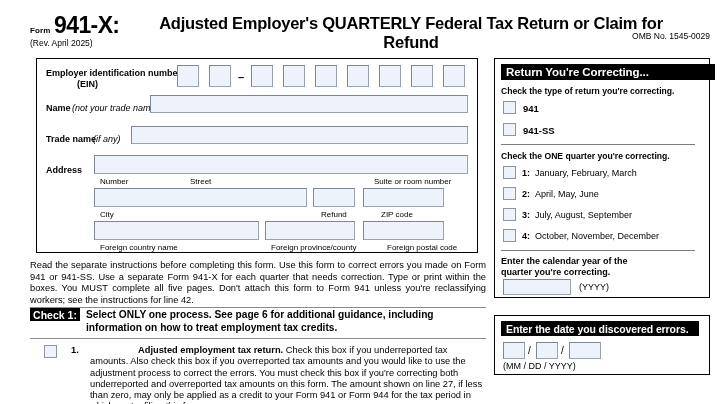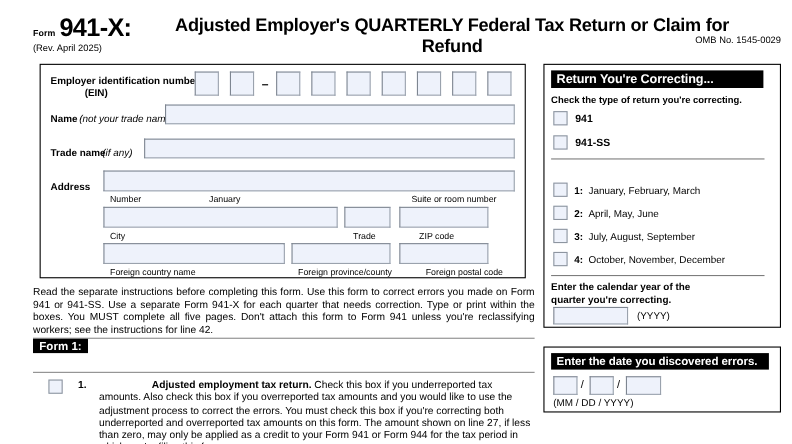--- a/index.html
+++ b/index.html
@@ -141,51 +141,52 @@
     <div class="lbl lbl-i" style="left:35px; top:44px;">(not your trade name)</div>
     <div class="fld" style="left:113px; top:36px; width:318px; height:18px;"></div>
 
     <div class="lbl lbl-b" style="left:9px; top:75px;">Trade name</div>
     <div class="lbl lbl-i" style="left:56px; top:75px;font-style:italic;">(if any)</div>
     <div class="fld" style="left:94px; top:67px; width:337px; height:18px;"></div>
 
     <div class="lbl lbl-b" style="left:9px; top:106px;">Address</div>
     <div class="fld" style="left:57px; top:96px; width:374px; height:19px;"></div>
     <div class="tiny" style="left:63px; top:118px;">Number</div>
-    <div class="tiny" style="left:153px; top:118px;">January</div>
+    <div class="tiny" style="left:153px; top:118px;">Street</div>
     <div class="tiny" style="left:337px; top:118px;">Suite or room number</div>
 
     <div class="fld" style="left:57px; top:129px; width:213px; height:19px;"></div>
     <div class="fld" style="left:276px; top:129px; width:42px; height:19px;"></div>
     <div class="fld" style="left:326px; top:129px; width:81px; height:19px;"></div>
     <div class="tiny" style="left:63px; top:151px;">City</div>
-    <div class="tiny" style="left:284px; top:151px;">Trade</div>
+    <div class="tiny" style="left:284px; top:151px;">Refund</div>
     <div class="tiny" style="left:344px; top:151px;">ZIP code</div>
 
     <div class="fld" style="left:57px; top:162px; width:165px; height:19px;"></div>
     <div class="fld" style="left:228px; top:162px; width:90px; height:19px;"></div>
     <div class="fld" style="left:326px; top:162px; width:81px; height:19px;"></div>
     <div class="tiny" style="left:63px; top:184px;">Foreign country name</div>
     <div class="tiny" style="left:234px; top:184px;">Foreign province/county</div>
     <div class="tiny" style="left:329px; top:184px;margin-left:21px;">Foreign postal code</div>
   </div>
 
   <div class="box" id="correcting-box">
-    <div class="blackbar" style="left:6px; top:5px; width:193px; height:16px;">Return You're Correcting...</div>
+    <div class="blackbar" style="left:6px; top:5px; width:214px; height:16px;">Return You're Correcting...</div>
 
     <div class="lbl lbl-b" style="left:6px; top:27px; font-size:8.6px;">Check the type of return you're correcting.</div>
 
     <div class="cbx" style="left:8px; top:42px;"></div>
     <div class="lbl lbl-b" style="left:28px; top:44px; font-size:9.5px;">941</div>
 
     <div class="cbx" style="left:8px; top:64px;"></div>
     <div class="lbl lbl-b" style="left:28px; top:66px; font-size:9.5px;">941-SS</div>
 
     <div class="hr" style="left:6px; top:85px; width:194px;"></div>
 
+    <div class="lbl lbl-b" style="left:6px; top:92px; font-size:8.6px;">Check the ONE quarter you're correcting.</div>
 
     <div class="cbx" style="left:8px; top:107px;"></div>
     <div class="lbl lbl-b" style="left:27px; top:109px; font-size:9px;">1:</div>
     <div class="lbl" style="left:40px; top:109px; font-size:9px;">January, February, March</div>
 
     <div class="cbx" style="left:8px; top:128px;"></div>
     <div class="lbl lbl-b" style="left:27px; top:130px; font-size:9px;">2:</div>
     <div class="lbl" style="left:40px; top:130px; font-size:9px;">April, May, June</div>
 
     <div class="cbx" style="left:8px; top:149px;"></div>
@@ -212,21 +213,22 @@
     <div class="lbl" style="left:33px; top:29px; font-size:10px;">/</div>
     <div class="fld" style="left:41px; top:26px; width:22px; height:17px;"></div>
     <div class="lbl" style="left:66px; top:29px; font-size:10px;">/</div>
     <div class="fld" style="left:74px; top:26px; width:32px; height:17px;"></div>
     <div class="lbl" style="left:8px; top:45px; font-size:9px;">(MM / DD / YYYY)</div>
   </div>
 
   <div id="instructions">Read the separate instructions before completing this form. Use this form to correct errors you made on Form 941 or 941-SS. Use a separate Form 941-X for each quarter that needs correction. Type or print within the boxes. You MUST complete all five pages. Don't attach this form to Form 941 unless you're reclassifying workers; see the instructions for line 42.</div>
 
   <div id="part1-rule-top"></div>
-  <div id="part1-tag">Form 1:</div>
+  <div id="part1-tag">Check 1:</div>
+  <div id="part1-text">Select ONLY one process. See page 6 for additional guidance, including information on how to treat employment tax credits.</div>
   <div id="part1-rule-bot"></div>
 
   <div class="cbx" style="left:44px; top:345px;"></div>
   <div id="line1-num">1.</div>
   <div id="line1-body">
     <b>Adjusted employment tax return.</b><span> Check this box if you underreported tax amounts. Also check this box if you overreported tax amounts and you would like to use the adjustment process to correct the errors. You must check this box if you're correcting both underreported and overreported tax amounts on this form. The amount shown on line 27, if less than zero, may only be applied as a credit to your Form 941 or Form 944 for the tax period in which you're filing this form.</span>
   </div>
 
 </div>
 

